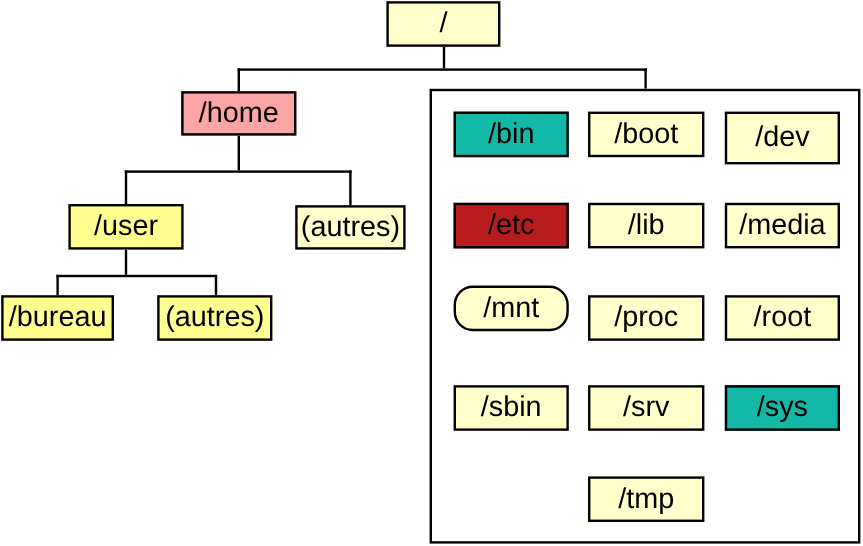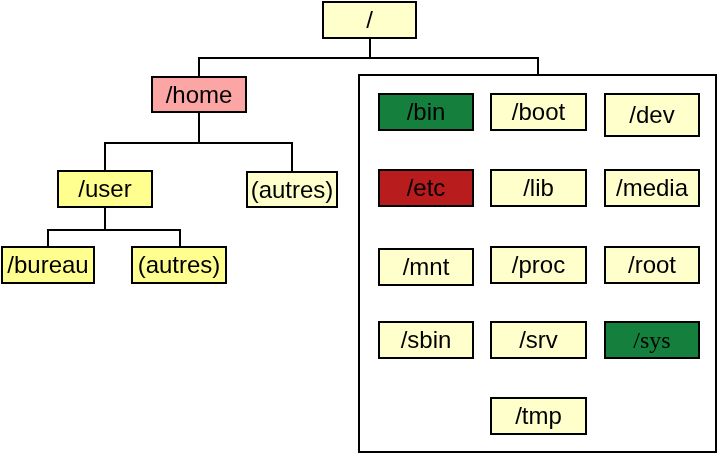--- a/index.html
+++ b/index.html
@@ -69,31 +69,31 @@
   <div class="node bright" style="left: 57px; top: 170px; width: 96px; height: 38px; background: rgb(255, 255, 143);">/user</div>
 
   <div class="node pale" style="left: 246px; top: 171px; width: 92px; height: 37px; background: rgb(255, 255, 204);">(autres)</div>
 
   <div class="node bright" style="left: 1px; top: 246px; width: 94px; height: 38px; background: rgb(255, 255, 143);">/bureau</div>
 
   <div class="node bright" style="left: 131px; top: 246px; width: 96px; height: 38px; background: rgb(255, 255, 143);">(autres)</div>
 
   <div class="bigbox" style="left:358px; top:74px; width:359px; height:379px;"></div>
 
-  <div class="node pale" style="left: 378px; top: 93px; width: 96px; height: 38px; background: #15803d;">/bin</div>
+  <div class="node pale" style="left: 378px; top: 93px; width: 96px; height: 38px; background: #14b8a6;">/bin</div>
   <div class="node pale" style="left: 490px; top: 93px; width: 97px; height: 38px; background: rgb(255, 255, 204);">/boot</div>
   <div class="node pale" style="left: 604px; top: 93px; width: 96px; height: 44px; background: rgb(255, 255, 204);">/dev</div>
 
   <div class="node pale" style="left: 378px; top: 169px; width: 96px; height: 38px; background: #b91c1c;">/etc</div>
   <div class="node pale" style="left: 490px; top: 169px; width: 97px; height: 38px; background: rgb(255, 255, 204);">/lib</div>
   <div class="node pale" style="left: 604px; top: 169px; width: 96px; height: 38px; background: rgb(255, 255, 204);">/media</div>
 
-  <div class="node pale" style="left: 378px; top: 248px; width: 96px; height: 38px; background: rgb(255, 255, 204);">/mnt</div>
+  <div class="node pale" style="left: 378px; top: 238px; width: 96px; height: 38px; background: rgb(255, 255, 204); border-radius: 16px;">/mnt</div>
   <div class="node pale" style="left: 490px; top: 246px; width: 97px; height: 38px; background: rgb(255, 255, 204);">/proc</div>
   <div class="node pale" style="left: 604px; top: 246px; width: 96px; height: 38px; background: rgb(255, 255, 204);">/root</div>
 
   <div class="node pale" style="left: 378px; top: 321px; width: 96px; height: 38px; background: rgb(255, 255, 204);">/sbin</div>
   <div class="node pale" style="left: 490px; top: 321px; width: 97px; height: 38px; background: rgb(255, 255, 204);">/srv</div>
-  <div class="node pale" style="left: 604px; top: 321px; width: 96px; height: 38px; background: #15803d; font-family: Liberation Serif, serif;">/sys</div>
+  <div class="node pale" style="left: 604px; top: 321px; width: 96px; height: 38px; background: #14b8a6;">/sys</div>
 
   <div class="node pale" style="left: 490px; top: 397px; width: 97px; height: 38px; background: rgb(255, 255, 204);">/tmp</div>
 
 </div>
 
 </body></html>

